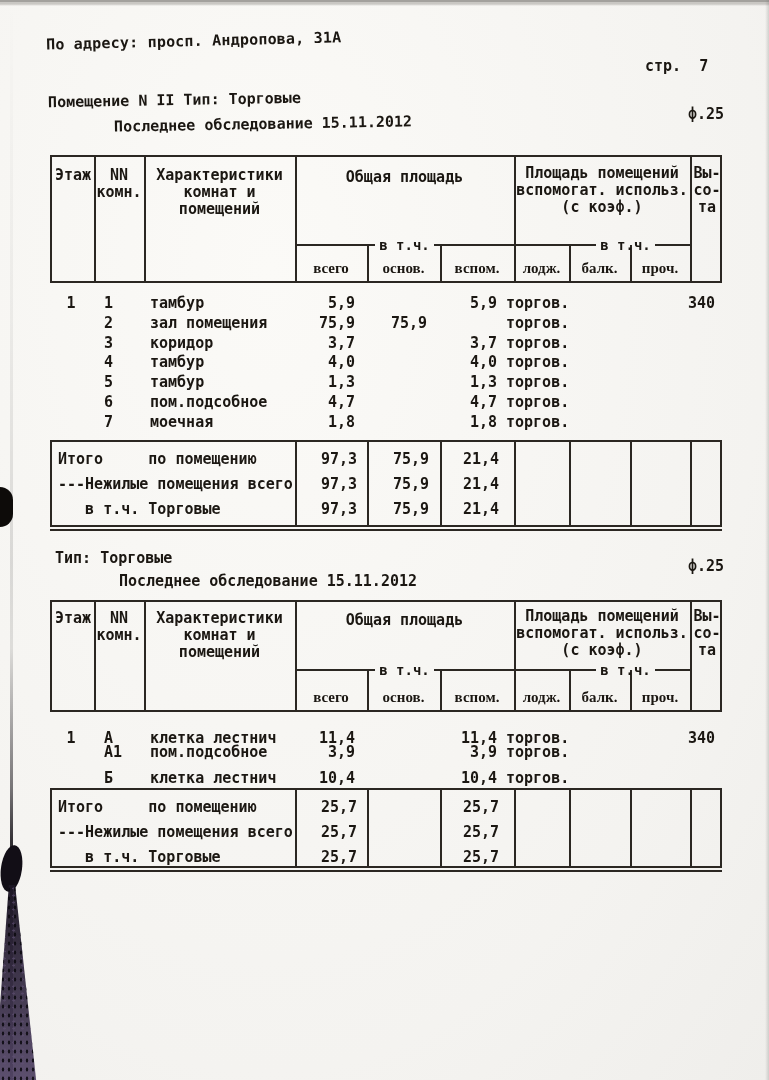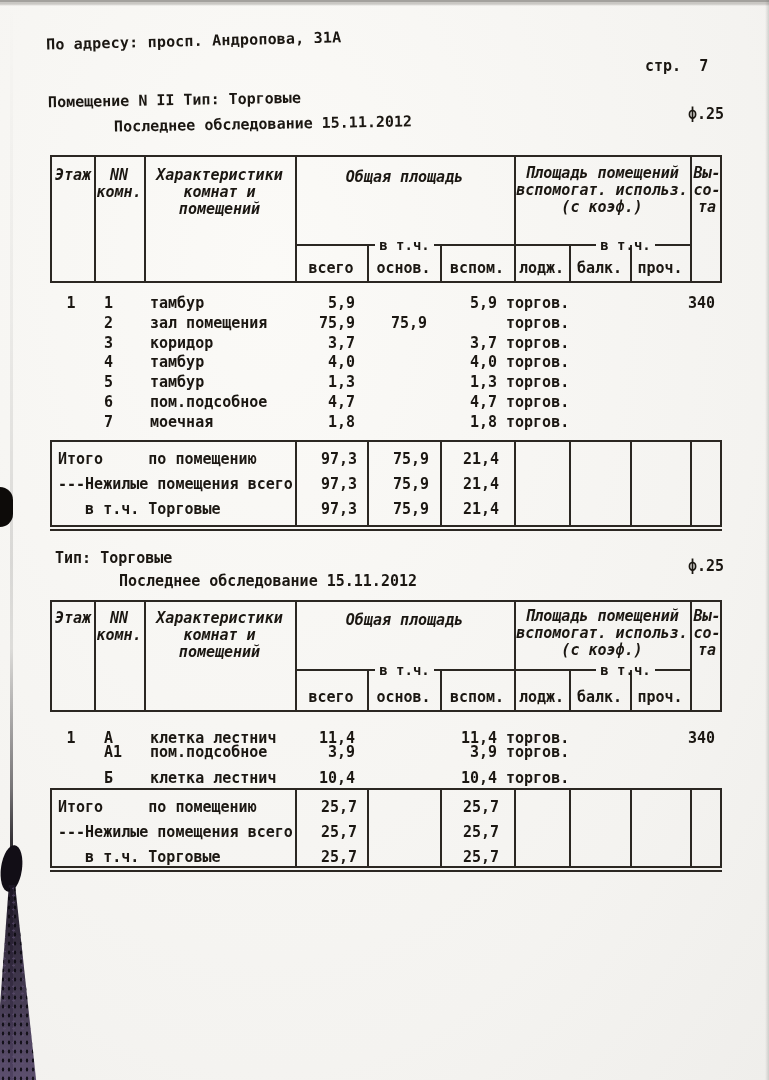--- a/index.html
+++ b/index.html
@@ -35,27 +35,27 @@
   .s1-sub{left:114px;top:115px;transform:rotate(-1deg);}
   .s2-title{left:55px;top:549px;}
   .s2-form{left:688px;top:557px;}
   .s2-sub{left:119px;top:572px;}
   
   .hb{position:absolute;left:50px;width:672px;border:2px solid #2b2722;box-sizing:border-box;}
   .hb1{top:155px;height:128px;}
   .hb2{top:600px;height:112px;}
   .vln{position:absolute;width:2px;top:0;bottom:0;background:#2b2722;}
   .vsub{position:absolute;width:2px;bottom:0;background:#2b2722;}
-  .hcell{position:absolute;text-align:center;white-space:pre-line;line-height:17px;font-style:italic;}
+  .hcell{position:absolute;text-align:center;white-space:pre-line;line-height:17px;}
   .incl-row{position:absolute;display:flex;align-items:center;height:16px;}
   .incl-row .hl{height:2px;background:#2b2722;flex:1;}
   .incl-row .hl.w14{flex:1.4;}
   .incl-row .hl.w06{flex:.6;}
   .incl-row span.txt{padding:0 4px;font-size:14px;line-height:14px;}
-  .sublab{position:absolute;bottom:4px;text-align:center;line-height:17px;}
+  .sublab{position:absolute;bottom:4px;text-align:center;line-height:17px;font-family:Liberation Serif, serif;}
   
   .trow{position:absolute;left:50px;width:672px;height:20px;display:grid;line-height:20px;
     grid-template-columns:42px 50px 151px 72px 73px 74px 116px 60px 34px;}
   .cf{text-align:center;}
   .cn{padding-left:12px;}
   .cc{padding-left:8px;}
   .ct{text-align:right;padding-right:10px;}
   .cm{text-align:right;padding-right:11px;}
   .ca{text-align:right;padding-right:15px;}
   .cu{position:relative;left:-6px;}

